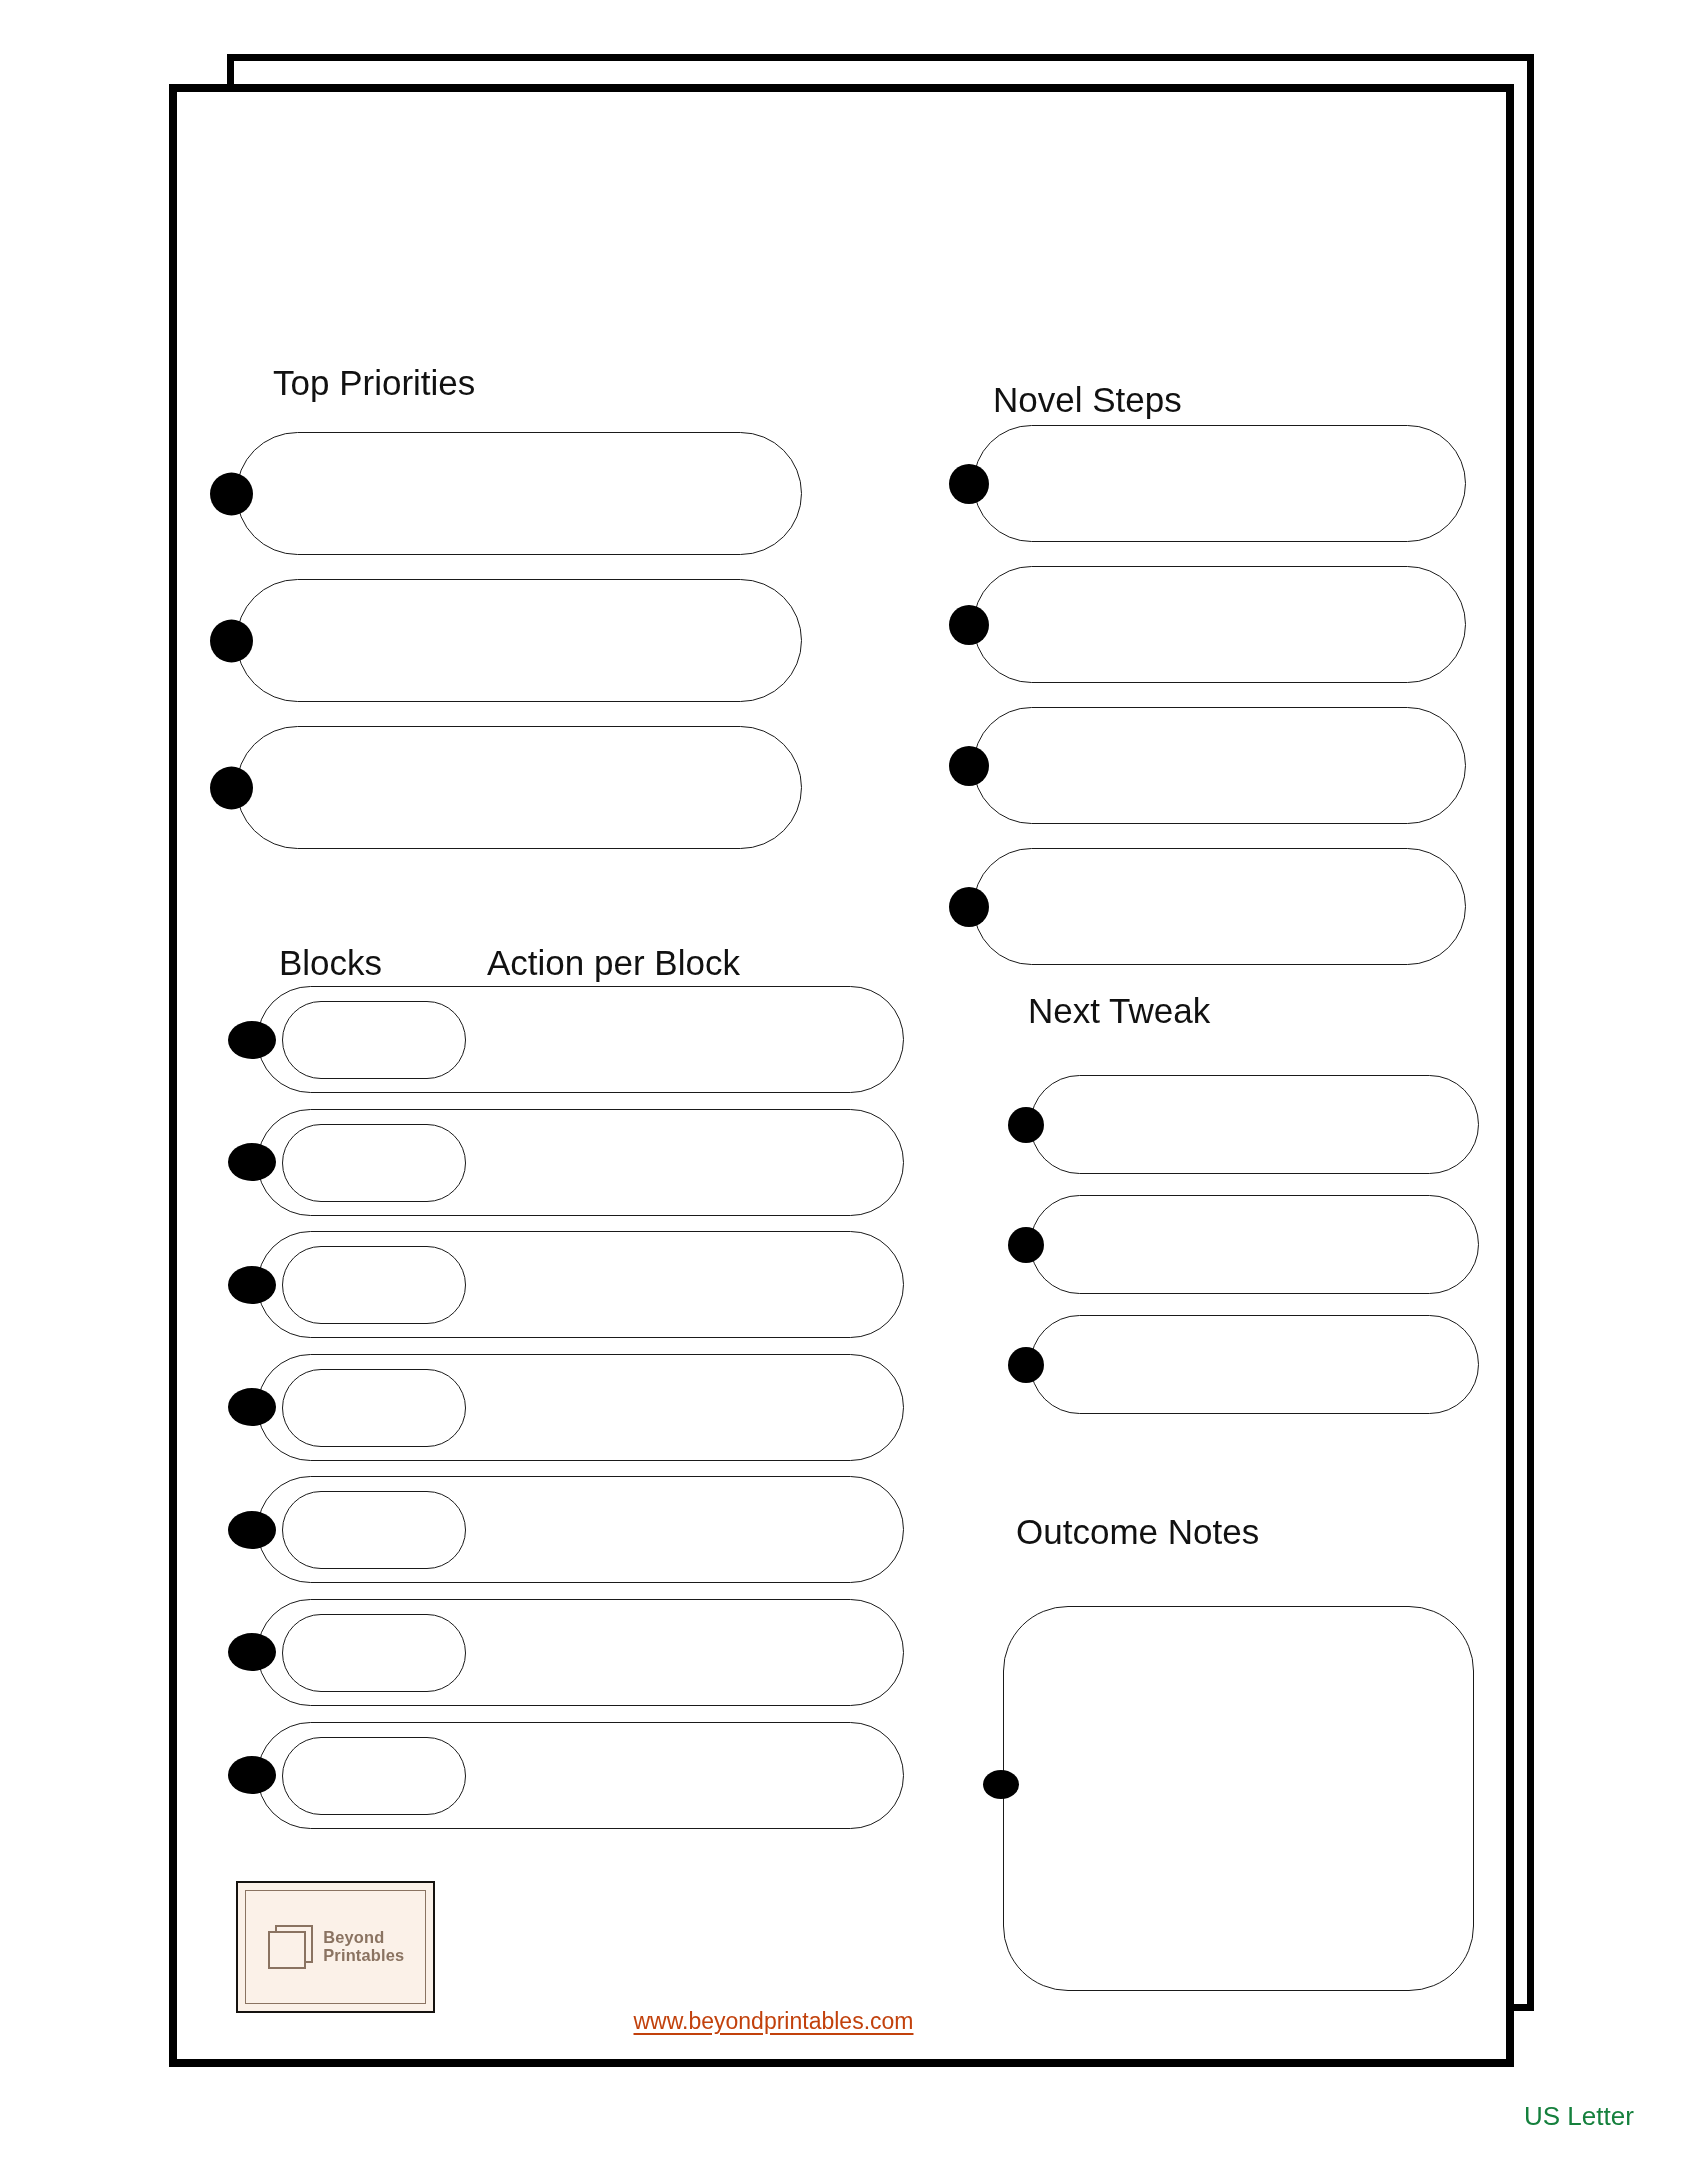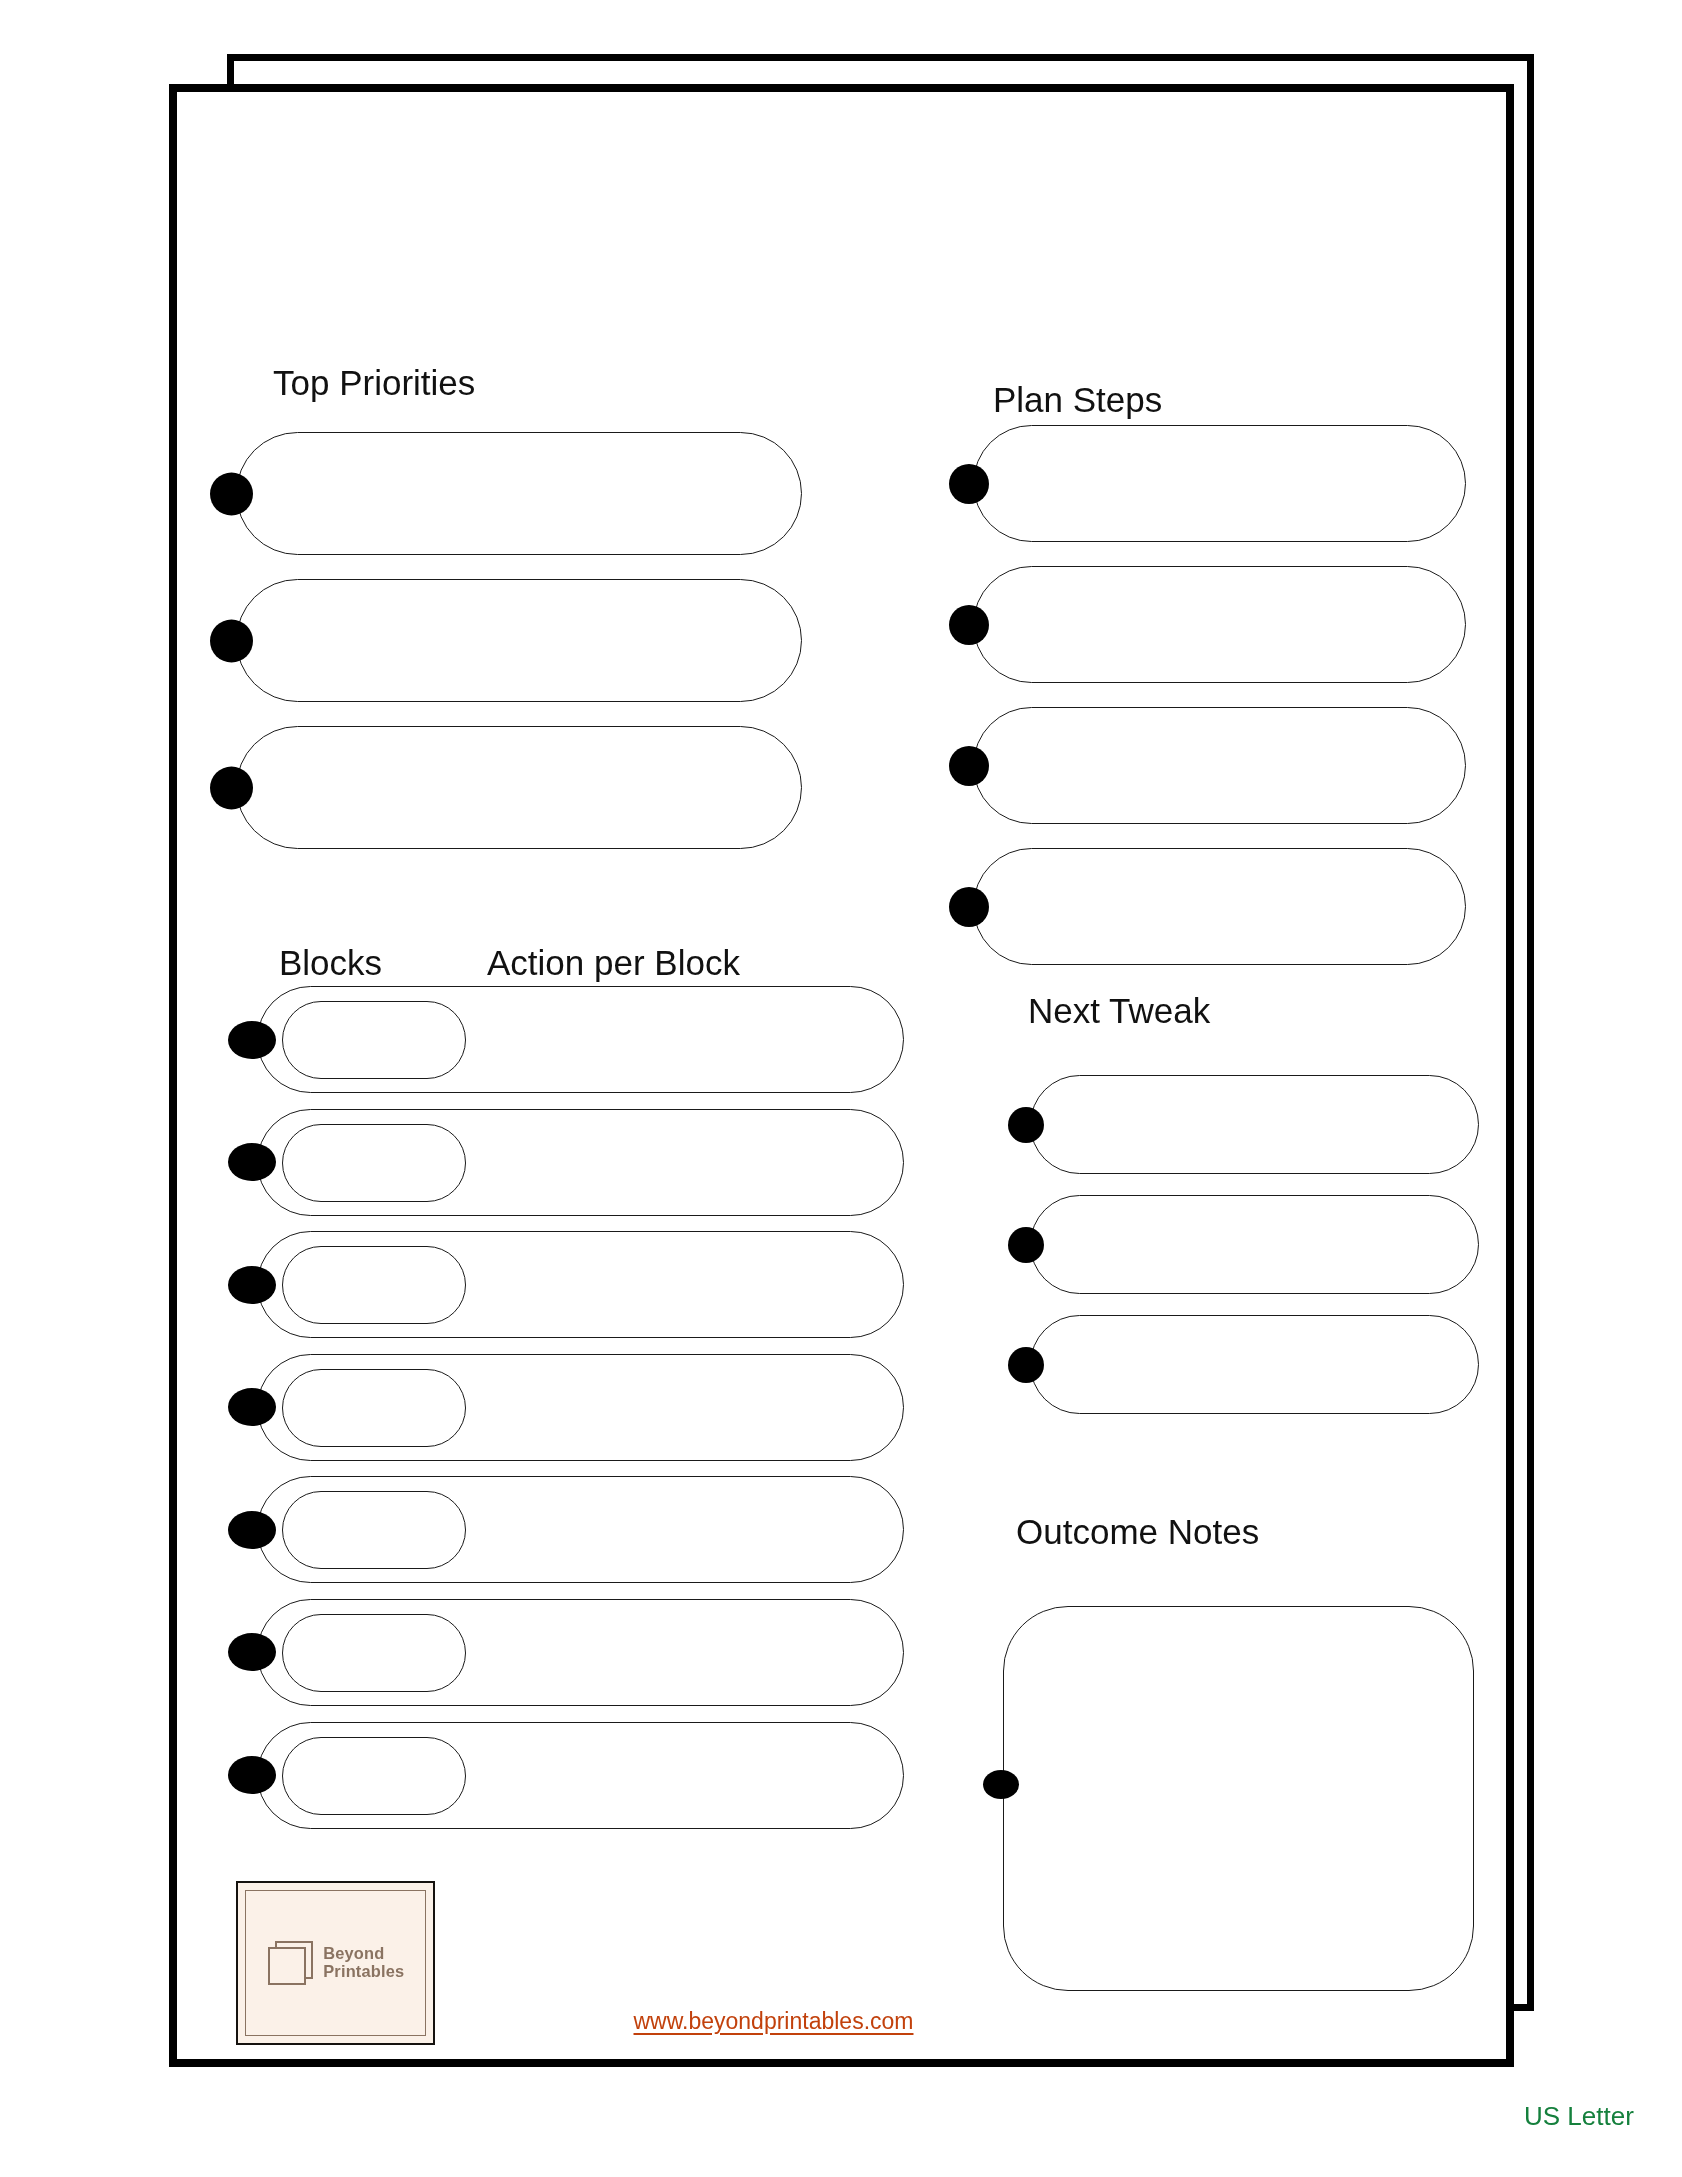--- a/index.html
+++ b/index.html
@@ -41,21 +41,21 @@
   .dot { position:absolute; background:#000; border-radius:50%; top:50%; transform:translateY(-50%); }
   .dot-tp { width:43px; height:43px; left:-27px; }
   .dot-ps { width:40px; height:40px; left:-25px; }
   .dot-bk { width:48px; height:38px; left:-30px; }
   .dot-nt { width:36px; height:36px; left:-23px; }
 
   .outcome-box { left:1003px; top:1606px; width:471px; height:385px;
                  border:1.7px solid #1a1a1a; border-radius:65px; background:#fff; box-sizing:border-box; }
   .dot-oc { width:36px; height:29px; left:-21px; top:163px; transform:none; }
 
-  .logo { left:236px; top:1881px; width:199px; height:164px; box-sizing:border-box;
+  .logo { left:236px; top:1881px; width:199px; height:132px; box-sizing:border-box;
           border:2.6px solid #15120f; background:#fbf1e8; padding:7px; }
   .logo-frame { box-sizing:border-box; width:100%; height:100%; border:1.7px solid #8a7361;
                 display:flex; align-items:center; justify-content:center; gap:8.6px; }
   .logo-icon { position:relative; width:48px; height:48px; flex:0 0 auto; }
   .logo-icon .sq { position:absolute; width:38px; height:38px; box-sizing:border-box;
                    border:2.6px solid #8a7361; background:#fbf1e8; }
   .logo-icon .sq.back  { right:1.7px; top:1.7px; }
   .logo-icon .sq.front { left:1.7px; bottom:1.7px; }
   .logo-text { display:flex; flex-direction:column; color:#8a7361;
                font-size:16.4px; font-weight:700; line-height:1.08; letter-spacing:0.2px; }
@@ -80,21 +80,21 @@
       <span class="dot dot-tp"></span>
     </div>
   <div class="pill tp-row">
       <span class="dot dot-tp"></span>
     </div>
       <div class="pill tp-row">
       <span class="dot dot-tp"></span>
     </div>
     </div>
 
-  <div class="z label" id="lbl-plan-steps">Plan Steps</div>
+  <div class="z label" id="lbl-plan-steps">Novel Steps</div>
   <div class="z col" id="col-plan-steps">
     <div class="pill ps-row">
       <span class="dot dot-ps"></span>
     </div>
   <div class="pill ps-row">
       <span class="dot dot-ps"></span>
     </div>
       <div class="pill ps-row">
       <span class="dot dot-ps"></span>
     </div>

